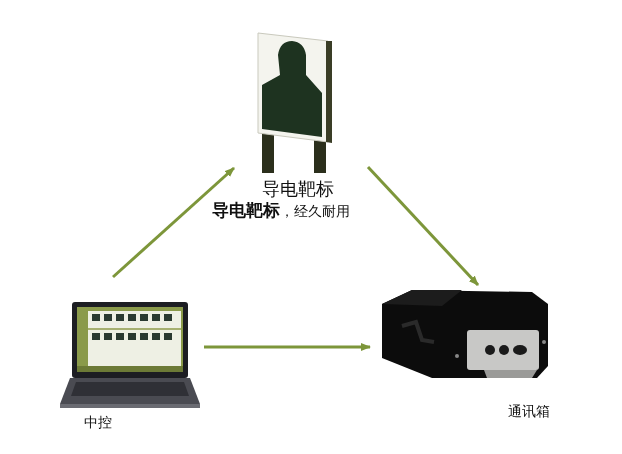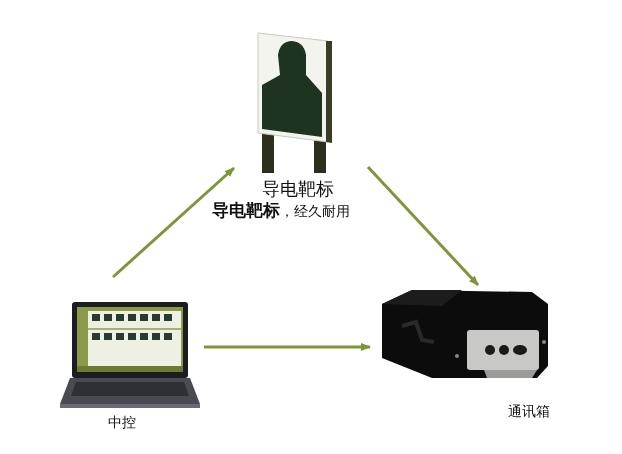--- a/index.html
+++ b/index.html
@@ -5,21 +5,21 @@
     html, body { margin:0; padding:0; background:#ffffff; }
     body { width:622px; height:454px; position:relative; overflow:hidden;
            font-family:"DejaVu Sans", "Liberation Sans", sans-serif; color:#111; }
     .abs { position:absolute; }
     svg.arrows { position:absolute; left:0; top:0; width:622px; height:454px; }
     .label { position:absolute; white-space:nowrap; font-size:14px; color:#111; }
     .target-title { left:262px; top:177px; font-size:18px; }
     .target-desc { left:212px; top:199px; }
     .target-desc .strong { font-size:17px; font-weight:bold; }
     .target-desc .sub { font-size:14px; }
-    .laptop-label { left:108px; top:414px; }
+    .laptop-label { left:84px; top:414px; }
     .box-label { left:508px; top:403px; }
   </style>
 </head>
 <body>
 
 <svg class="abs" style="left:250px;top:25px;width:85px;height:150px;" viewBox="0 0 85 150">
   <rect x="12" y="100" width="12" height="48" fill="#2b2f1c"></rect>
   <rect x="64" y="100" width="12" height="48" fill="#2b2f1c"></rect>
   <polygon points="8,8 78,16 78,117 8,108" fill="#f4f4ee" stroke="#c9c9bd" stroke-width="1"></polygon>
   <polygon points="76,16 82,16 82,118 76,117" fill="#3a3d26"></polygon>

